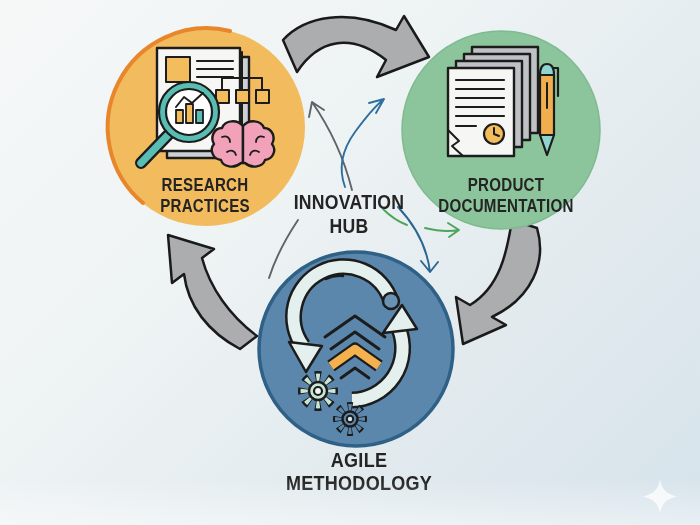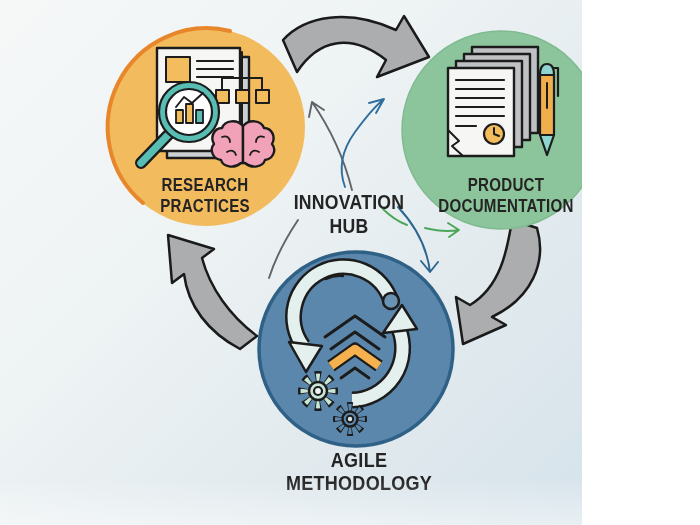--- a/index.html
+++ b/index.html
@@ -1,17 +1,17 @@
 <!DOCTYPE html>
 <html><head>
 <meta charset="utf-8">
 <style>
   html,body{margin:0;padding:0;}
   .stage{
-    position:relative;width:582px;height:525px;overflow:hidden;
+    position:relative;width:700px;height:525px;overflow:hidden;
     background:linear-gradient(135deg,#F6F8F8 0%,#EEF3F4 38%,#E2EAEE 68%,#D6E3EB 100%);
     font-family:"Liberation Sans",sans-serif;
   }
   .stage::after{
     content:"";position:absolute;left:0;bottom:0;width:100%;height:46px;
     background:linear-gradient(180deg,rgba(255,255,255,0),rgba(255,255,255,.45));
     pointer-events:none;
   }
   svg{position:absolute;left:0;top:0;}
   .label{

